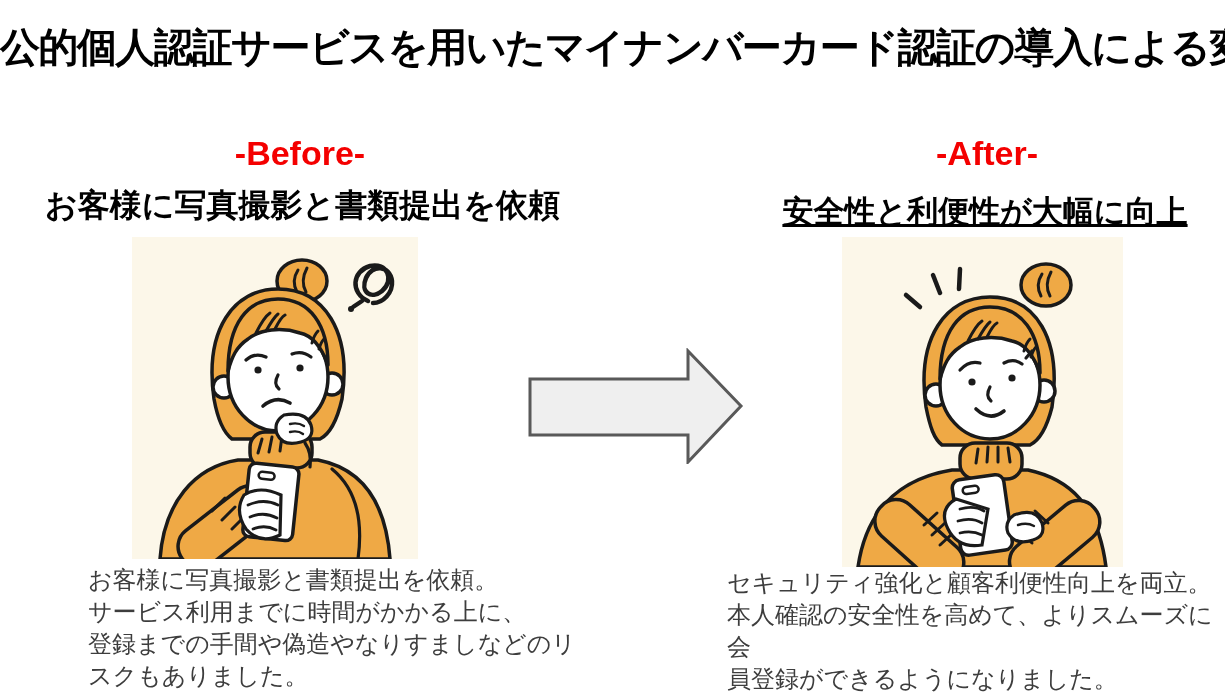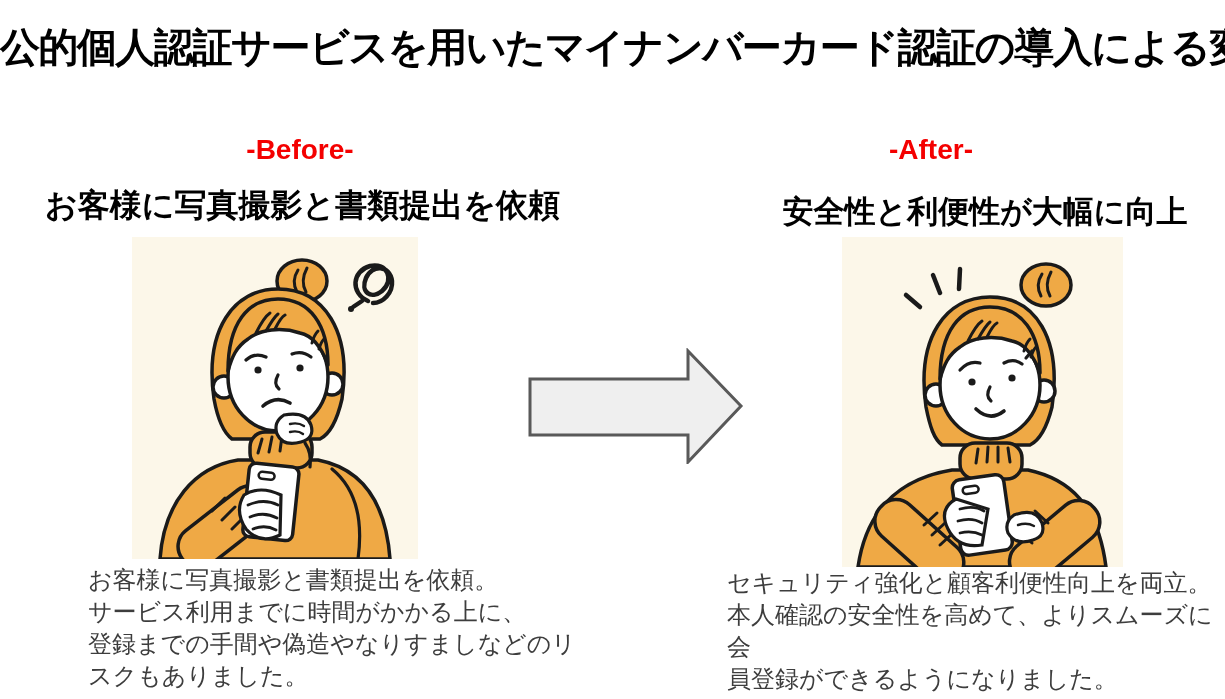--- a/index.html
+++ b/index.html
@@ -21,30 +21,30 @@
     overflow:hidden;
   }
   .slide{position:absolute;inset:0;}
   .title{
     position:absolute;top:20px;left:0;width:1225px;
     text-align:center;font-size:40px;font-weight:800;color:var(--black);
     letter-spacing:-1.5px;white-space:nowrap;
   }
   .col-label{
     position:absolute;top:134px;text-align:center;
-    font-size:28px;font-weight:800;color:var(--red);white-space:nowrap;
+    font-size:34px;font-weight:800;color:var(--red);white-space:nowrap;
   }
   .col-subtitle{
     position:absolute;text-align:center;
     font-weight:800;color:var(--black);white-space:nowrap;
   }
   #before-label{left:15px;width:570px;}
   #before-subtitle{left:10px;width:585px;top:184px;font-size:32px;}
-  #after-label{left:696px;width:470px;}
-  #after-subtitle{left:745px;width:480px;top:191px;font-size:31px;}
+  #after-label{left:752px;width:470px;}
+  #after-subtitle{left:745px;width:480px;top:191px;font-size:31px;text-decoration:underline;}
   .illust{position:absolute;}
   #before-illust{left:132px;top:237px;width:286px;height:322px;}
   #after-illust{left:842px;top:237px;width:281px;height:330px;}
   .illust svg{display:block;width:100%;height:100%;}
   .desc{
     position:absolute;font-size:24px;line-height:32px;
     color:var(--body-text);white-space:pre-line;
   }
   #before-desc{left:88px;top:564px;width:560px;}
   #after-desc{left:727px;top:567px;width:500px;}

